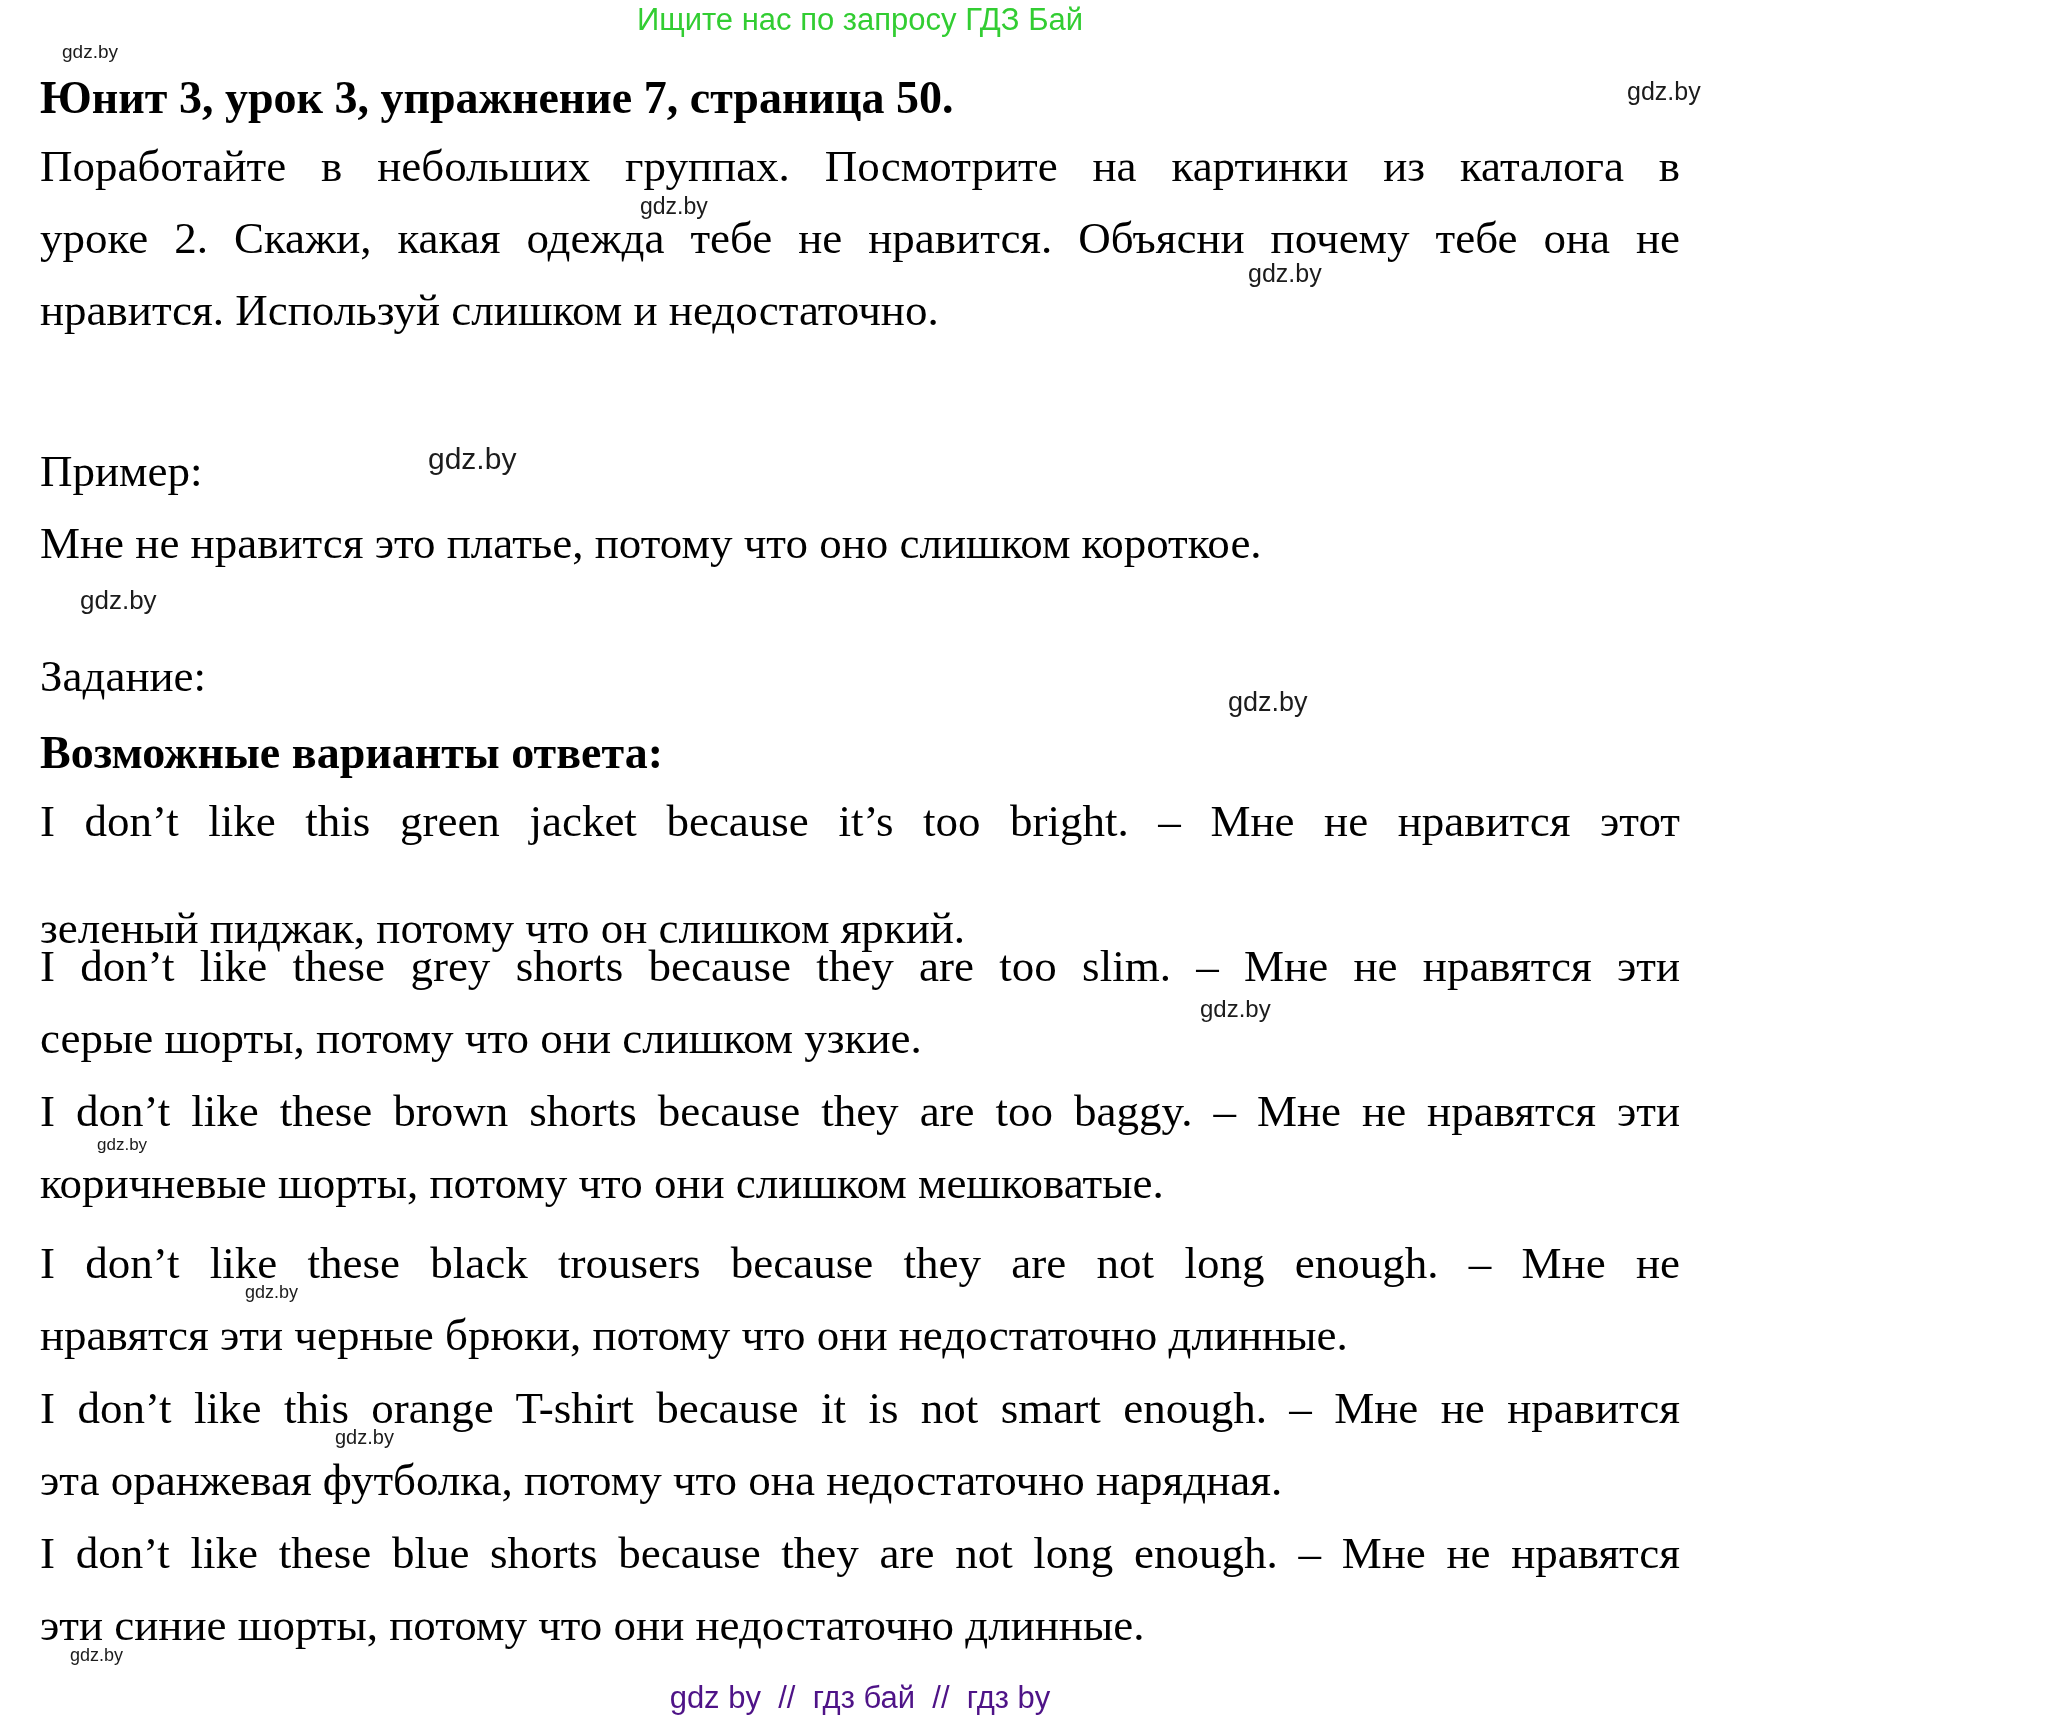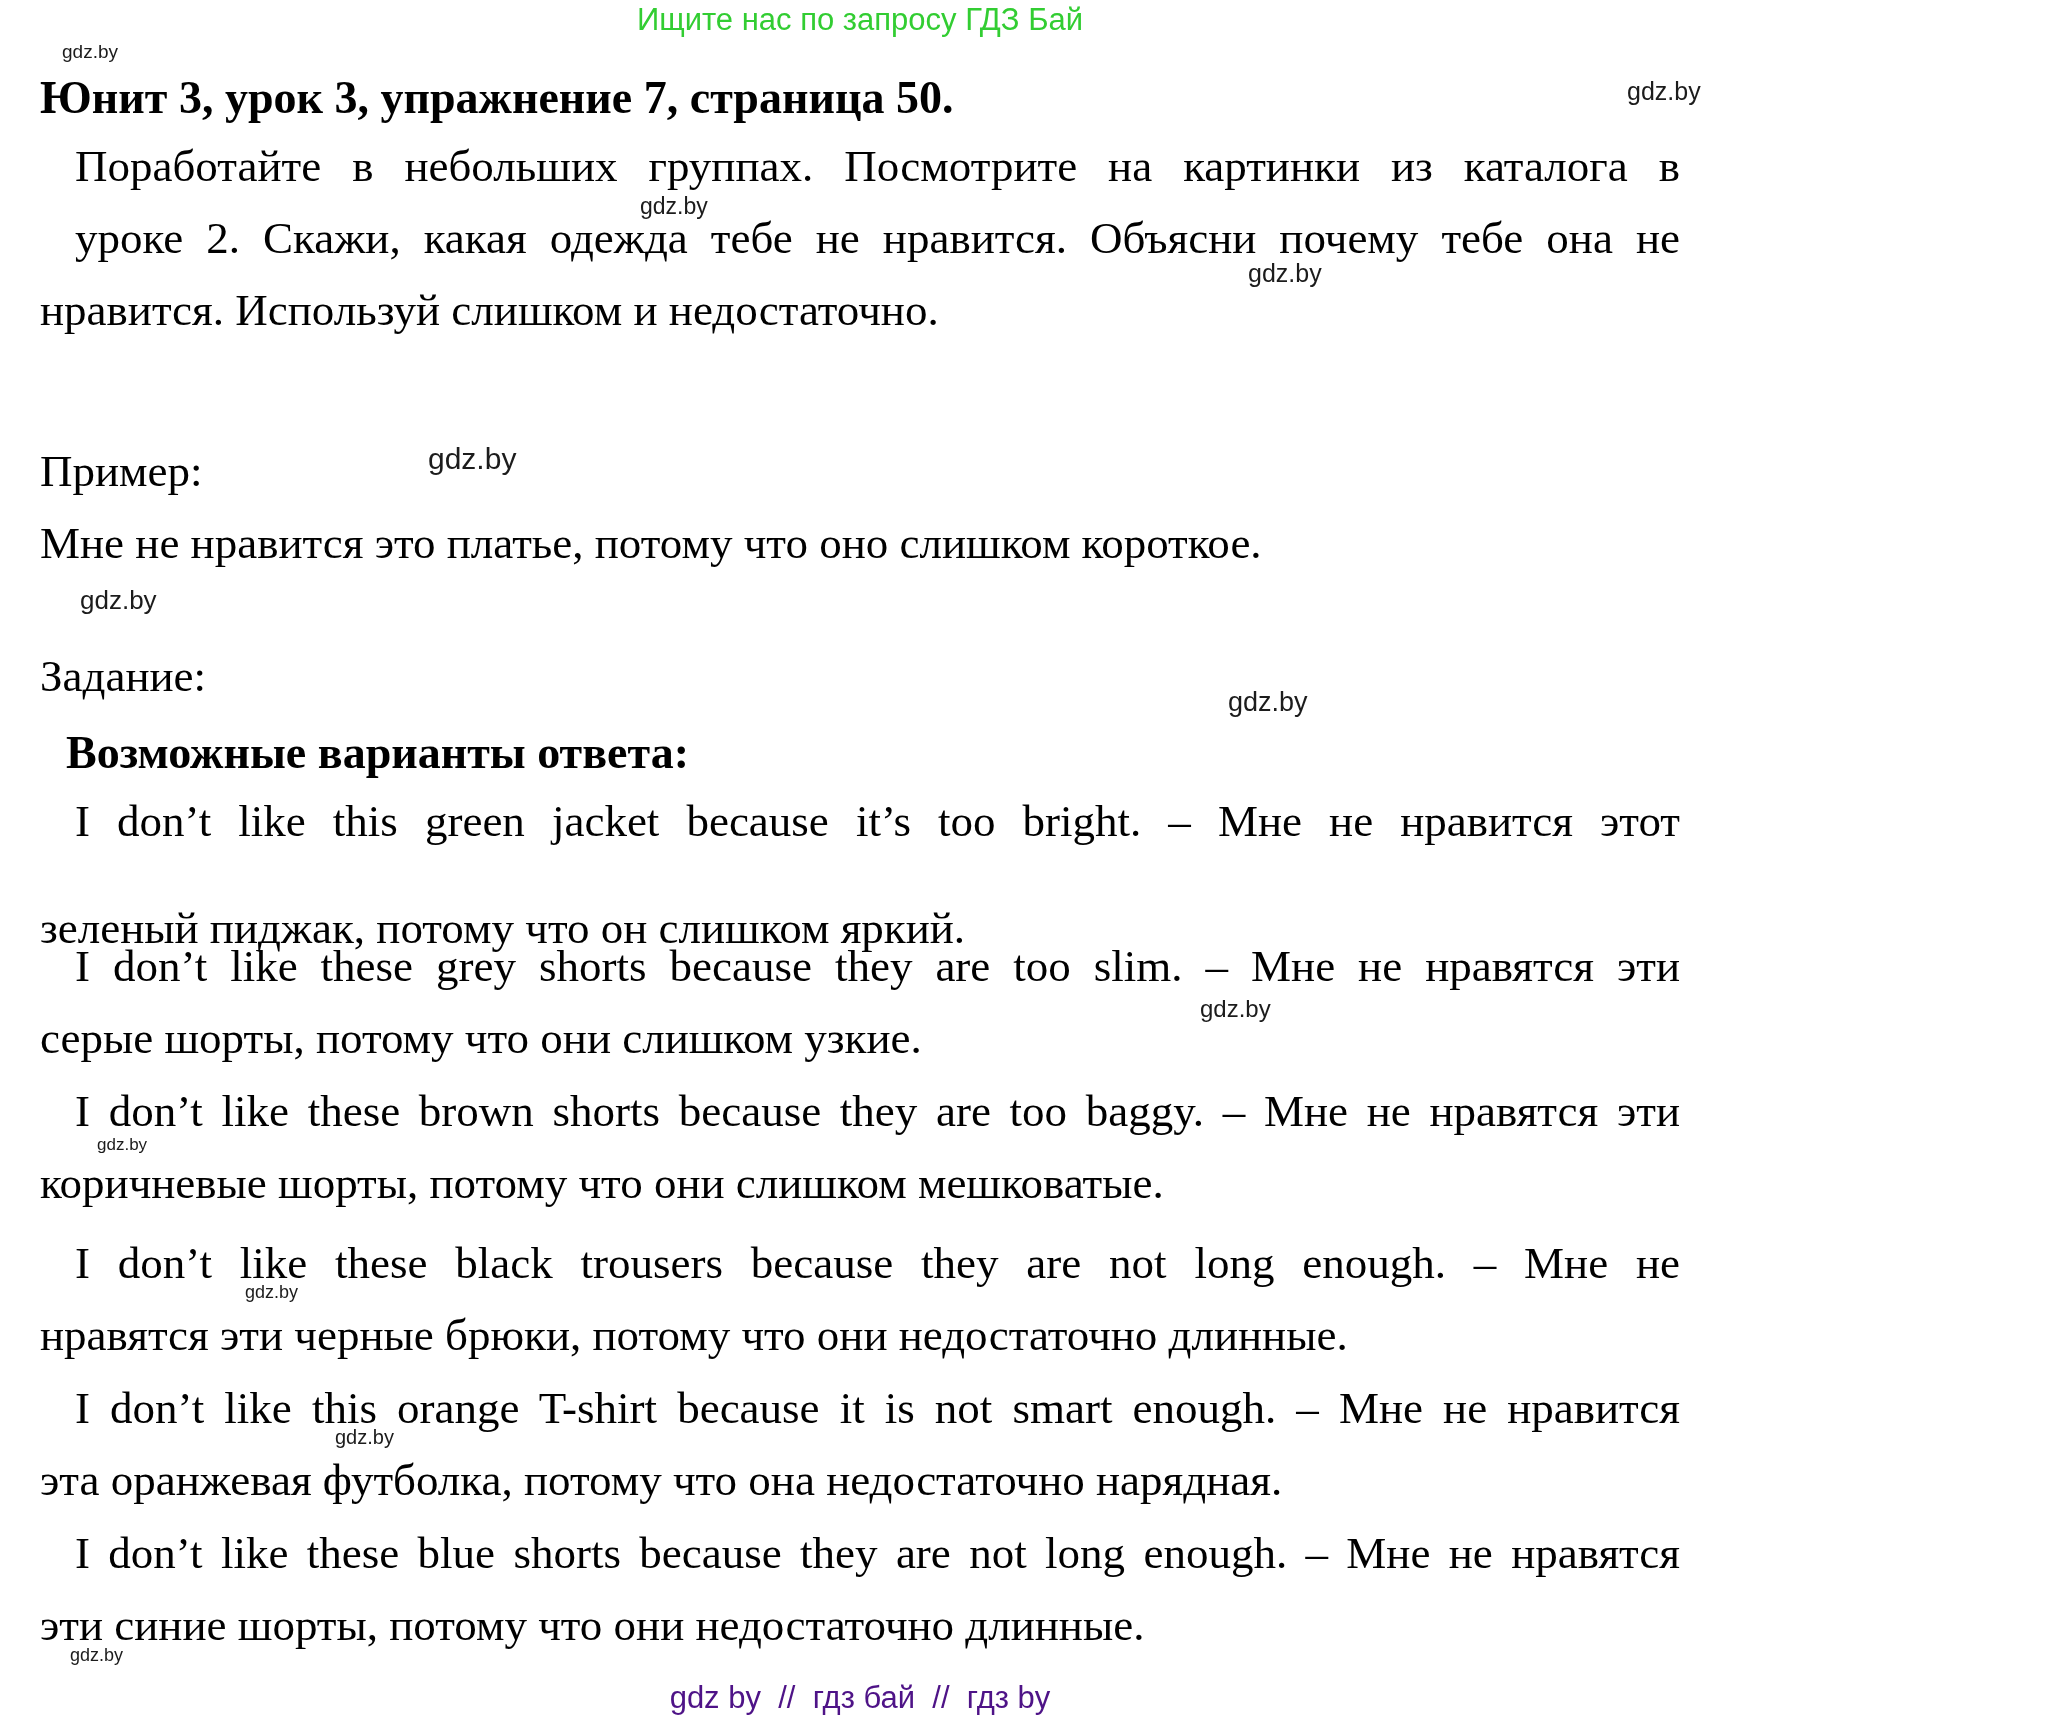--- a/index.html
+++ b/index.html
@@ -25,24 +25,23 @@
     left: 40px;
     right: 40px;
     font-size: 45px;
     line-height: 72px;
     white-space: nowrap;
   }
   .just {
     white-space: normal;
     text-align: justify;
     text-align-last: justify;
-    margin-left: 35px;
   }
   .title { font-weight: bold; font-size: 46px; }
-  .bold  { font-weight: bold; font-size: 46px; margin-left: 26px; }
+  .bold  { font-weight: bold; font-size: 46px; }
   .wm {
     position: absolute;
     font-family: "Liberation Sans", sans-serif;
     color: #1c1c1c;
     line-height: 1.1;
     white-space: nowrap;
   }
   .footer {
     position: absolute;
     top: 1680px; left: 0; right: 0;

